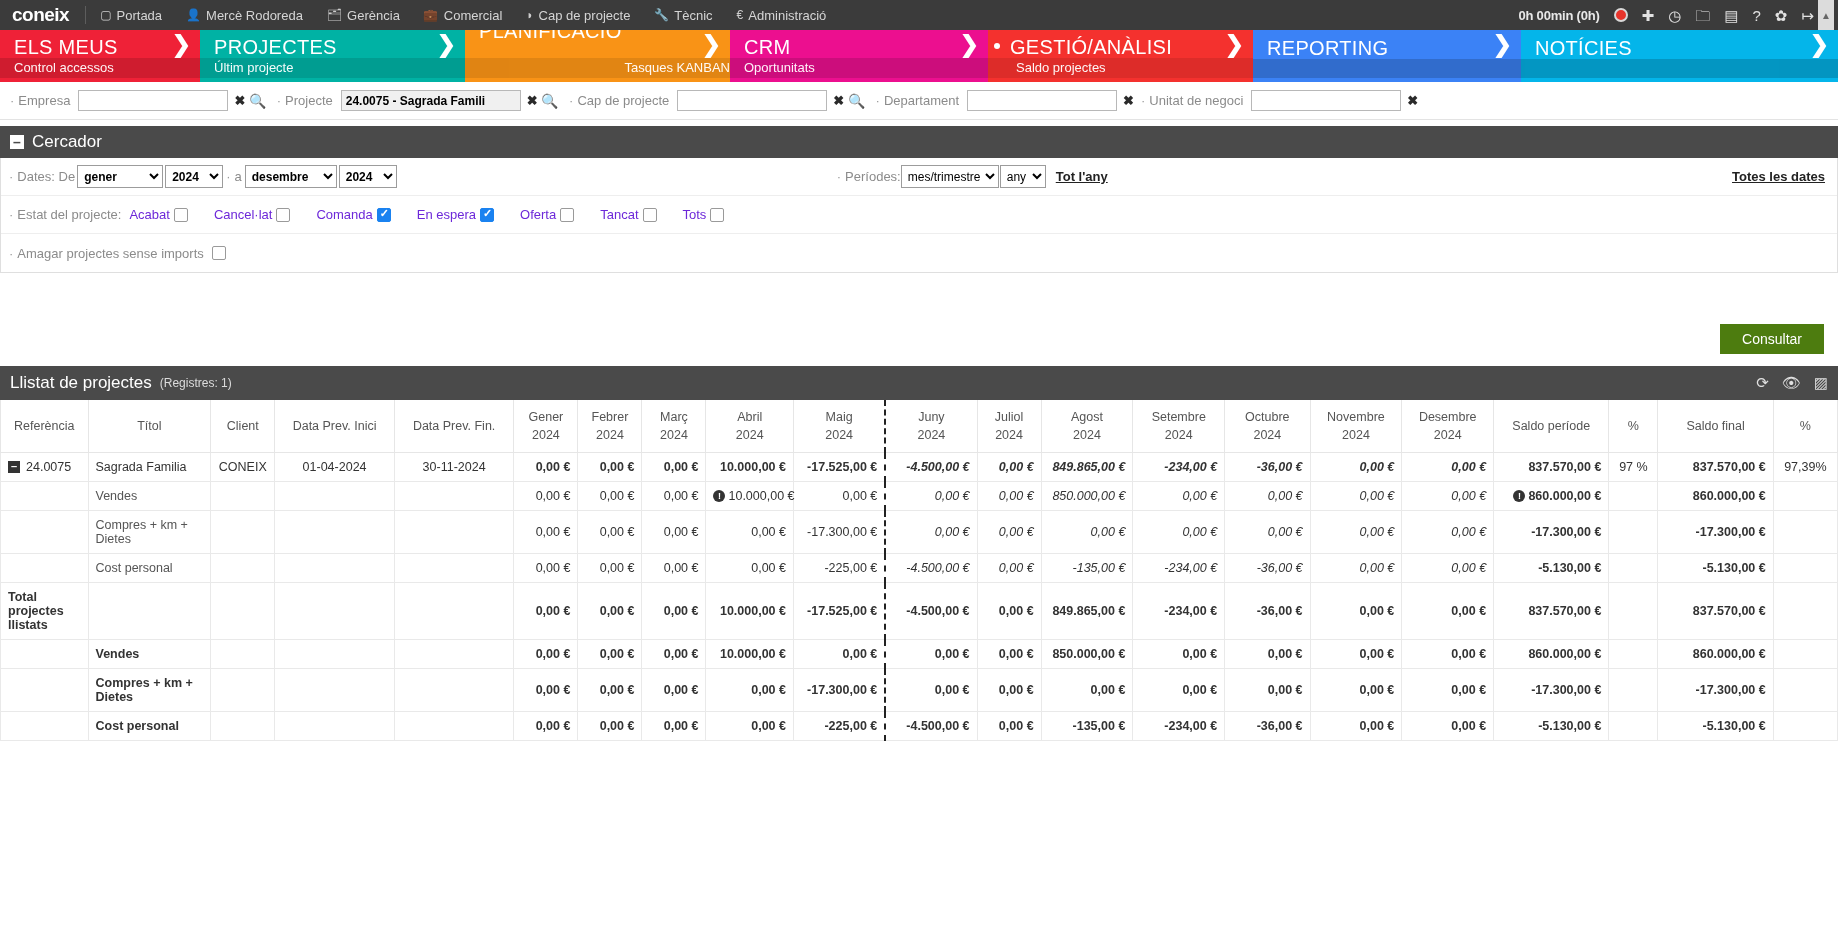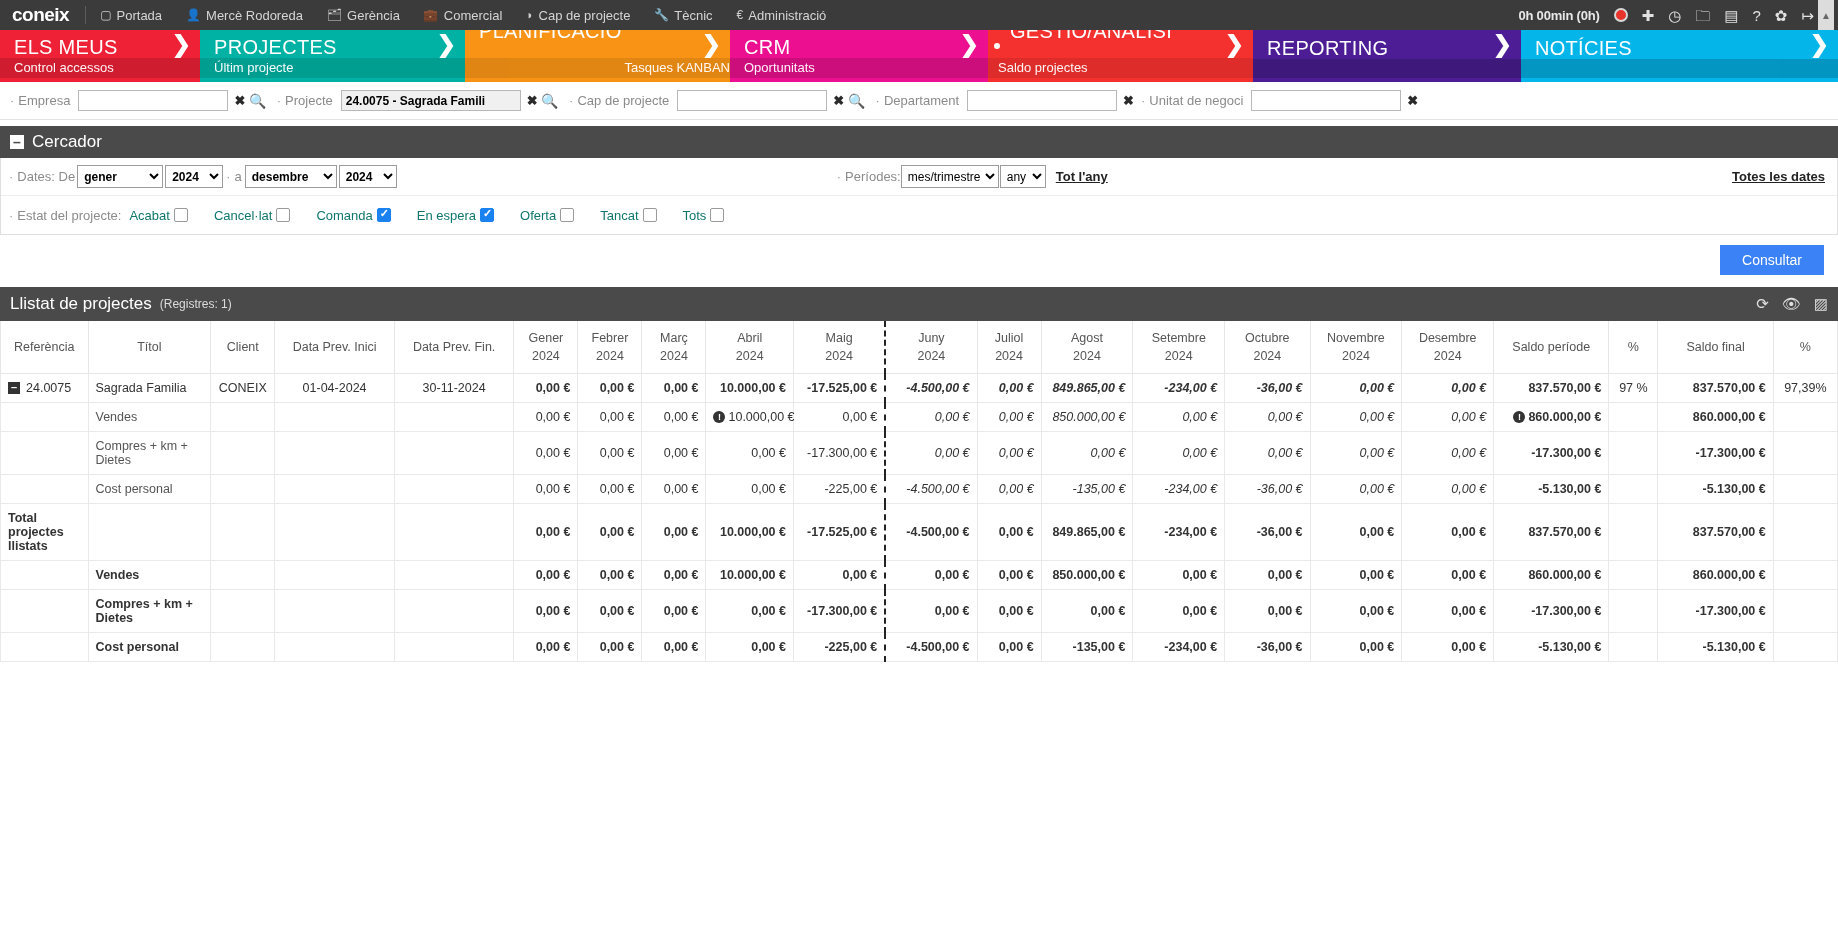--- a/index.html
+++ b/index.html
@@ -39,21 +39,21 @@
   .n0 { background:#ef2137; width:200px;}
   .n1 { background:#00b2a4; width:265px;}
   .n2 { background:#f99316; width:265px;}
   .n3 { background:#ec0f8f; width:258px;}
   .n4 { background:#f4312e; width:265px; padding-left:22px;}
   .n5 { background:#2b2590; width:268px;}
   .n6 { background:#04b5ea; flex:1;}
   .n0 .t2, .n3 .t2 { background:rgba(0,0,0,.14); margin:0 -14px; padding:2px 14px;}
   .n1 .t2 { background:rgba(0,0,0,.12); margin:0 -14px; padding:2px 14px;}
   .n2 .t2 { background:rgba(0,0,0,.10); margin:16px -14px; padding:2px 14px;text-align:right;}
-  .n4 .t2 { background:rgba(0,0,0,.10); margin:16px -22px; padding:2px 10px;}
+  .n4 .t2 { background:rgba(0,0,0,.10); margin:0 -22px; padding:2px 28px;}
   .n5 .t2, .n6 .t2 { background:rgba(0,0,0,.18); margin:0 -14px; padding:2px 14px; height:19px;}
 
   
   .filterrow { display:flex; align-items:center; height:38px; padding:0 6px; gap:0; border-bottom:1px solid #e3e3e3;}
   .flabel { color:#8b8b8b; font-size:13px; padding:0 8px 0 4px; white-space:nowrap;}
   .flabel::before { content:"·"; margin-right:4px; color:#9a9a9a;}
   .finput { height:21px; border:1px solid #b8b8b8; background:#fff; width:150px; font-size:12px; padding:1px 4px; font-family:"Liberation Sans",sans-serif; color:#000;}
   .finput.sel { font-weight:bold; background:#f0f0f0; width:180px;}
   .fclr { font-size:13px; font-weight:bold; color:#2a2a2a; padding:0 3px 0 6px; cursor:pointer;}
   .fsearch { font-size:14px; color:#2a2a2a; padding:0 6px 0 1px; cursor:pointer;}
@@ -62,26 +62,26 @@
   .panelhdr { background:#4a4a4a; color:#fff; height:32px; display:flex; align-items:center; padding:0 10px; font-size:17px; gap:8px; margin-top:6px;}
   .minus { width:14px; height:14px; background:#fff; color:#4a4a4a; display:inline-flex; align-items:center; justify-content:center; font-size:14px; font-weight:bold; line-height:1;}
   .panelbody { border:1px solid #dfdfdf; border-top:none; background:#fff;}
   .prow { display:flex; align-items:center; height:38px; padding:0 8px; border-bottom:1px solid #eee; position:relative;}
   .prow:last-child { border-bottom:none;}
   .plab { color:#8b8b8b; font-size:13px; white-space:nowrap;}
   .plab::before { content:"·"; margin-right:4px; color:#9a9a9a;}
   select.sel { height:23px; border:1px solid #9c9c9c; background:#fff; font-size:12px; font-family:"Liberation Sans",sans-serif; padding:1px 2px; color:#000; font-weight:bold;}
   .lnk { color:#222; font-weight:bold; font-size:13px; text-decoration:underline; cursor:pointer;}
   .cbgrp { display:inline-flex; align-items:center; gap:4px; margin-right:26px;}
-  .cbgrp .cl { color:#0f766e; font-size:13px;}
+  .cbgrp .cl { color:#6d28d9; font-size:13px;}
   .cb { width:14px; height:14px; border:1px solid #9a9a9a; background:#fff; border-radius:2px; display:inline-block;}
   .cb.on { background:#1a82f0; border-color:#1a82f0; position:relative;}
   .cb.on::after { content:"✓"; color:#fff; font-size:11px; position:absolute; left:2px; top:-2px; font-weight:bold;}
   .consultbar { display:flex; justify-content:flex-end; padding:10px 14px 0 0;}
-  .btn { background:#3b82f6; color:#fff; border:none; padding:7px 22px; font-size:14px; font-family:"Liberation Sans",sans-serif; cursor:pointer;}
+  .btn { background:#4d7c0f; color:#fff; border:none; padding:7px 22px; font-size:14px; font-family:"Liberation Sans",sans-serif; cursor:pointer;margin-top:41px;}
 
   
   .listhdr { background:#4a4a4a; color:#fff; height:34px; display:flex; align-items:center; padding:0 10px; margin-top:12px;}
   .listhdr .ttl { font-size:17px;}
   .listhdr .cnt { font-size:12px; margin-left:8px; color:#dcdcdc;}
   .listhdr .icons { margin-left:auto; display:flex; gap:13px; align-items:center; font-size:15px; color:#e0e0e0;}
 
   
   table.grid { border-collapse:collapse; width:1838px; table-layout:fixed; font-size:12.5px;}
   table.grid th { font-weight:normal; color:#555; border:1px solid #e6e6e6; border-top:none; padding:8px 7px; text-align:center; vertical-align:middle; line-height:1.45; background:#fff;}
@@ -170,21 +170,21 @@
       <div class="t1">CRM</div>
       <div class="t2">Oportunitats</div>
       <span class="chev">❯</span>
     </div>
     <div class="navseg n4" style="background: rgb(244, 49, 46);">
       <span class="dot"></span>
       <div class="t1">GESTIÓ/ANÀLISI</div>
       <div class="t2">Saldo projectes</div>
       <span class="chev">❯</span>
     </div>
-    <div class="navseg n5" style="background: #4c1d95;">
+    <div class="navseg n5" style="background: #3b82f6;">
       <div class="t1">REPORTING</div>
       <div class="t2">&nbsp;</div>
       <span class="chev">❯</span>
     </div>
     <div class="navseg n6" style="background: rgb(4, 181, 234);">
       <div class="t1">NOTÍCIES</div>
       <div class="t2">&nbsp;</div>
       <span class="chev">❯</span>
     </div>
   </div>
@@ -262,20 +262,24 @@
           <span class="cl">Tancat</span>
           <span class="cb"></span>
         </span>
         <span class="cbgrp">
           <span class="cl">Tots</span>
           <span class="cb"></span>
         </span>
       </span>
   </div>
 
+  <div class="prow">
+    <span class="plab" style="margin-right:8px;">Amagar projectes sense imports</span>
+    <span class="cb"></span>
+  </div>
 </div>
 
 <div class="consultbar">
   <button class="btn">Consultar</button>
 </div>
 
 <div class="listhdr">
   <span class="ttl">Llistat de projectes</span>
   <span class="cnt">(Registres: 1)</span>
   <span class="icons">

